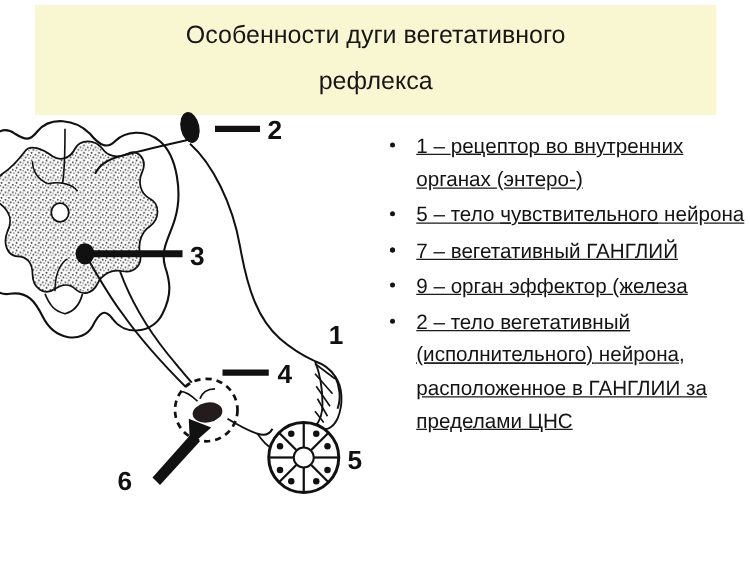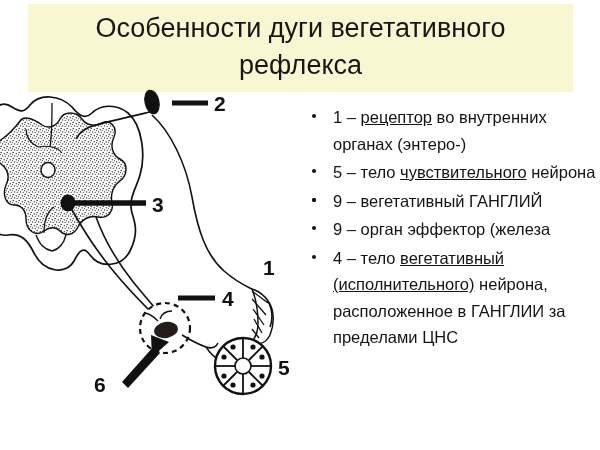--- a/index.html
+++ b/index.html
@@ -24,21 +24,21 @@
     width: 545px;
     height: 88px;
     background: #f9f7d2;
   }
   #title-text {
     position: absolute;
     left: 28px;
     top: 10px;
     width: 545px;
     text-align: center;
-    font-size: 27px;
+    font-size: 20px;
     line-height: 37px;
     color: #171717;
     letter-spacing: 0px;
     white-space: pre-line;
   }
 
   
   #diagram {
     position: absolute;
     left: 0;
@@ -47,20 +47,21 @@
     height: 365px;
   }
   #diagram svg { display: block; }
 
   
   #legend {
     position: absolute;
     left: 303px;
     top: 104px;
     width: 297px;
+    text-decoration: underline;
   }
   .legend-item {
     position: relative;
     display: block;
     padding-left: 30px;
     margin-bottom: 2px;
     font-size: 16.5px;
     line-height: 26.5px;
     color: #141414;
   }
@@ -229,23 +230,23 @@
   </div>
   <div class="legend-item">
     <span class="bullet"></span>
     <span class="txt"><span>5 – тело </span><u>чувствительного</u><span> нейрона</span></span>
   </div>
   <div class="legend-item">
     <span class="bullet"></span>
   </div>
   <div class="legend-item">
     <span class="bullet"></span>
-    <span class="txt"><span>9 – вегетативный ГАНГЛИЙ</span><u></u><span></span></span>
+    <span class="txt"><span>7 – вегетативный ГАНГЛИЙ</span><u></u><span></span></span>
   </div>
   <div class="legend-item">
     <span class="bullet"></span>
     <span class="txt"><span>9 – орган эффектор (железа</span><u></u><span></span></span>
   </div>
   <div class="legend-item">
     <span class="bullet"></span>
-    <span class="txt"><span>4 – тело </span><u>вегетативный (исполнительного)</u><span> нейрона, расположенное в ГАНГЛИИ за пределами ЦНС</span></span>
+    <span class="txt"><span>2 – тело </span><u>вегетативный (исполнительного)</u><span> нейрона, расположенное в ГАНГЛИИ за пределами ЦНС</span></span>
   </div>
 </div>
 
 </body></html>

